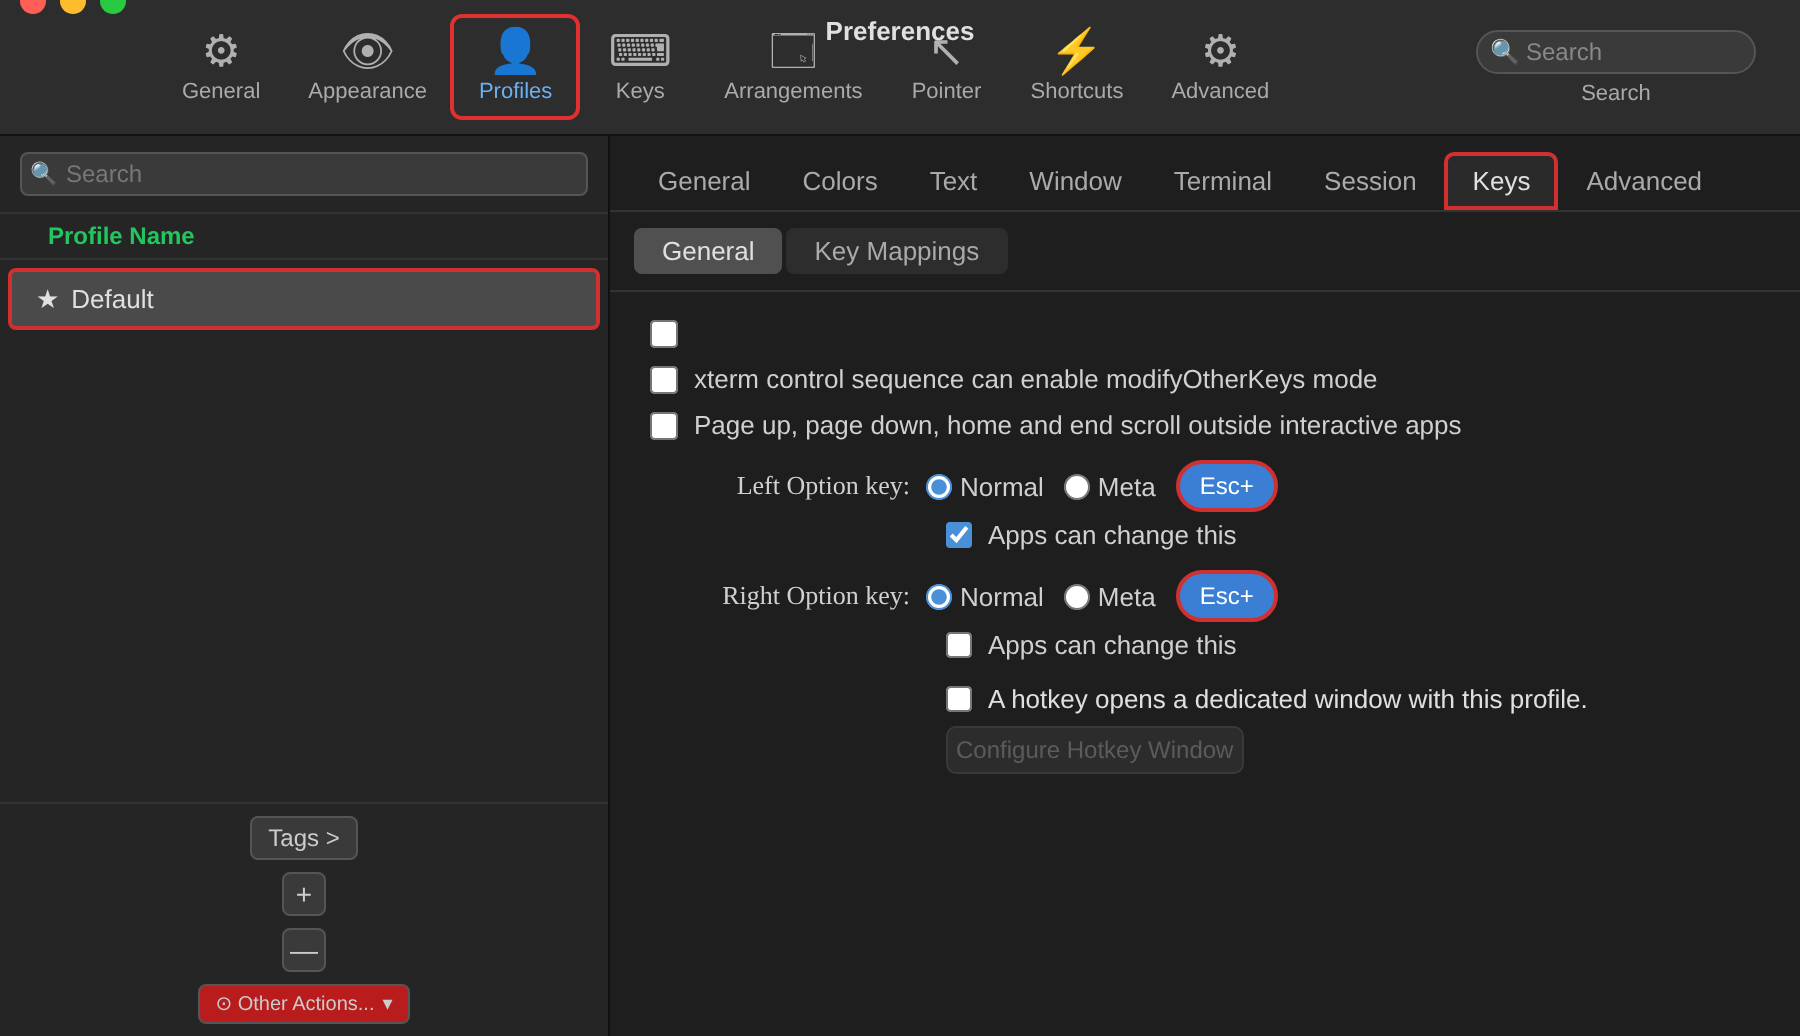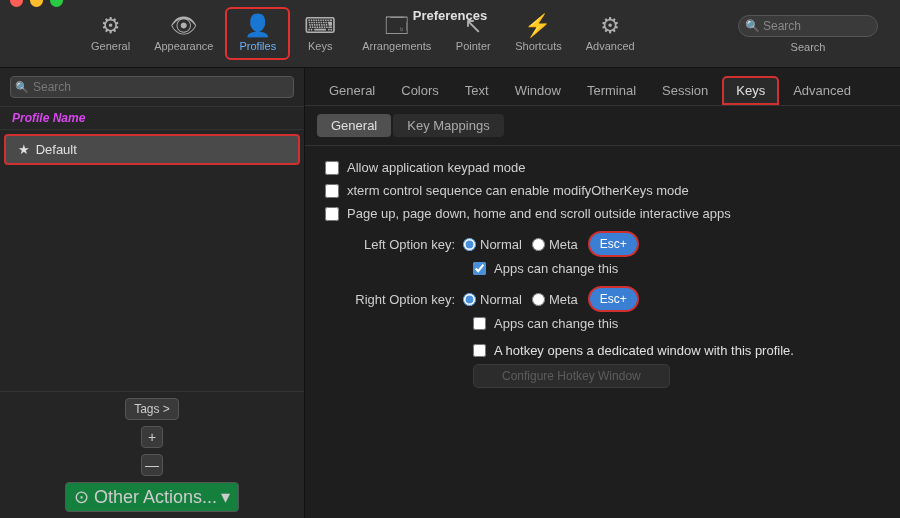--- a/index.html
+++ b/index.html
@@ -154,26 +154,25 @@
     .sidebar-search-wrap .s-icon {
       position: absolute;
       left: 5px;
       top: 50%;
       transform: translateY(-50%);
       color: #777;
       font-size: 11px;
     }
 
     .sidebar-header {
-      padding: 4px 12px;
+      padding: 4px 24px;
       font-size: 12px;
       font-weight: 600;
-      color: #d946ef;
+      color: #22c55e;
       border-bottom: 1px solid #333;
-      font-style: italic;
     }
 
     .profile-list {
       flex: 1;
       overflow-y: auto;
       padding: 4px 0;
     }
     .profile-item {
       display: flex;
       align-items: center;
@@ -214,26 +213,26 @@
       width: 22px;
       height: 22px;
       display: flex;
       align-items: center;
       justify-content: center;
       color: #ccc;
       font-size: 14px;
       cursor: pointer;
     }
     .other-actions {
-      background: #15803d;
+      background: #b91c1c;
       border: 1px solid #555;
       border-radius: 4px;
       padding: 3px 8px;
       color: #ccc;
-      font-size: 18px;
+      font-size: 10px;
       cursor: pointer;
       display: flex;
       align-items: flex-start;
       gap: 4px;
     }
 
     
     .right-panel {
       flex: 1;
       display: flex;
@@ -313,20 +312,21 @@
       display: flex;
       align-items: center;
       gap: 8px;
       margin: 10px 0 4px 0;
     }
     .option-label {
       color: #d0d0d0;
       font-size: 13px;
       min-width: 130px;
       text-align: right;
+      font-family: Liberation Serif, serif;
     }
     .radio-group {
       display: flex;
       align-items: center;
       gap: 10px;
     }
     .radio-label {
       display: flex;
       align-items: center;
       gap: 4px;
@@ -364,21 +364,21 @@
     .hotkey-row {
       display: flex;
       align-items: center;
       gap: 8px;
       margin: 12px 0 6px 0;
     }
     .configure-btn {
       background: #3a3a3a;
       border: 1px solid #555;
       border-radius: 5px;
-      padding: 4px 28px;
+      padding: 4px 4px;
       color: #999;
       font-size: 12px;
       cursor: pointer;
       margin-left: 148px;
     }
     .configure-btn:disabled { opacity: 0.5; }
   </style>
 </head>
 <body>
 
@@ -481,21 +481,20 @@
     <div class="sub-tab-bar">
       <div class="sub-tab-item active-sub">General</div>
       <div class="sub-tab-item">Key Mappings</div>
     </div>
 
     <div class="content">
 
       
       <div class="checkbox-row">
         <input type="checkbox" id="ck1" style="">
-        <label for="ck1">Allow application keypad mode</label>
       </div>
       <div class="checkbox-row">
         <input type="checkbox" id="ck3" style="">
         <label for="ck3">xterm control sequence can enable modifyOtherKeys mode</label>
       </div>
       <div class="checkbox-row">
         <input type="checkbox" id="ck4" style="">
         <label for="ck4">Page up, page down, home and end scroll outside interactive apps</label>
       </div>
 

